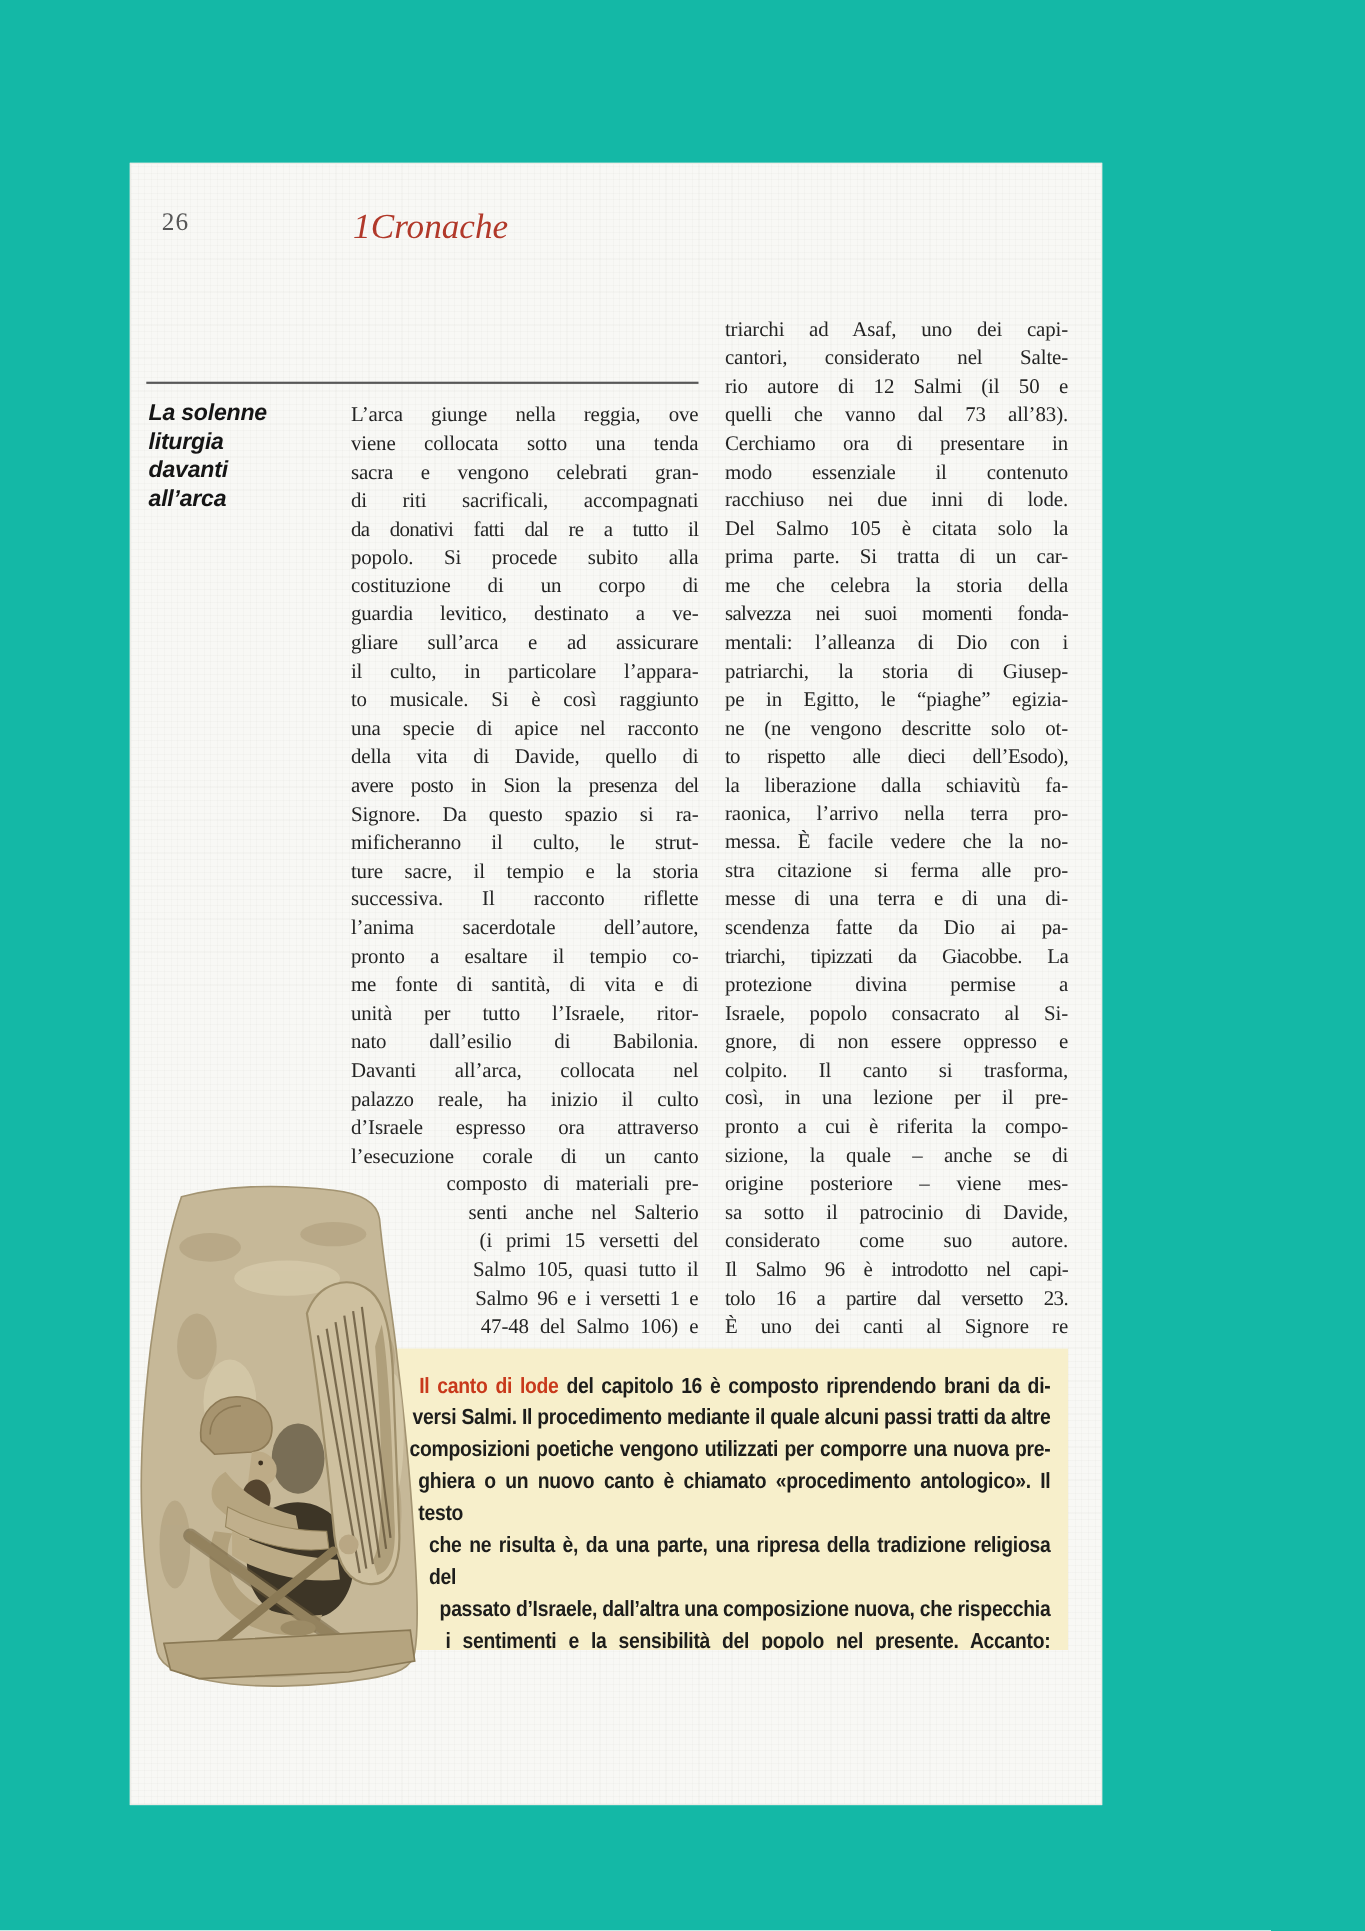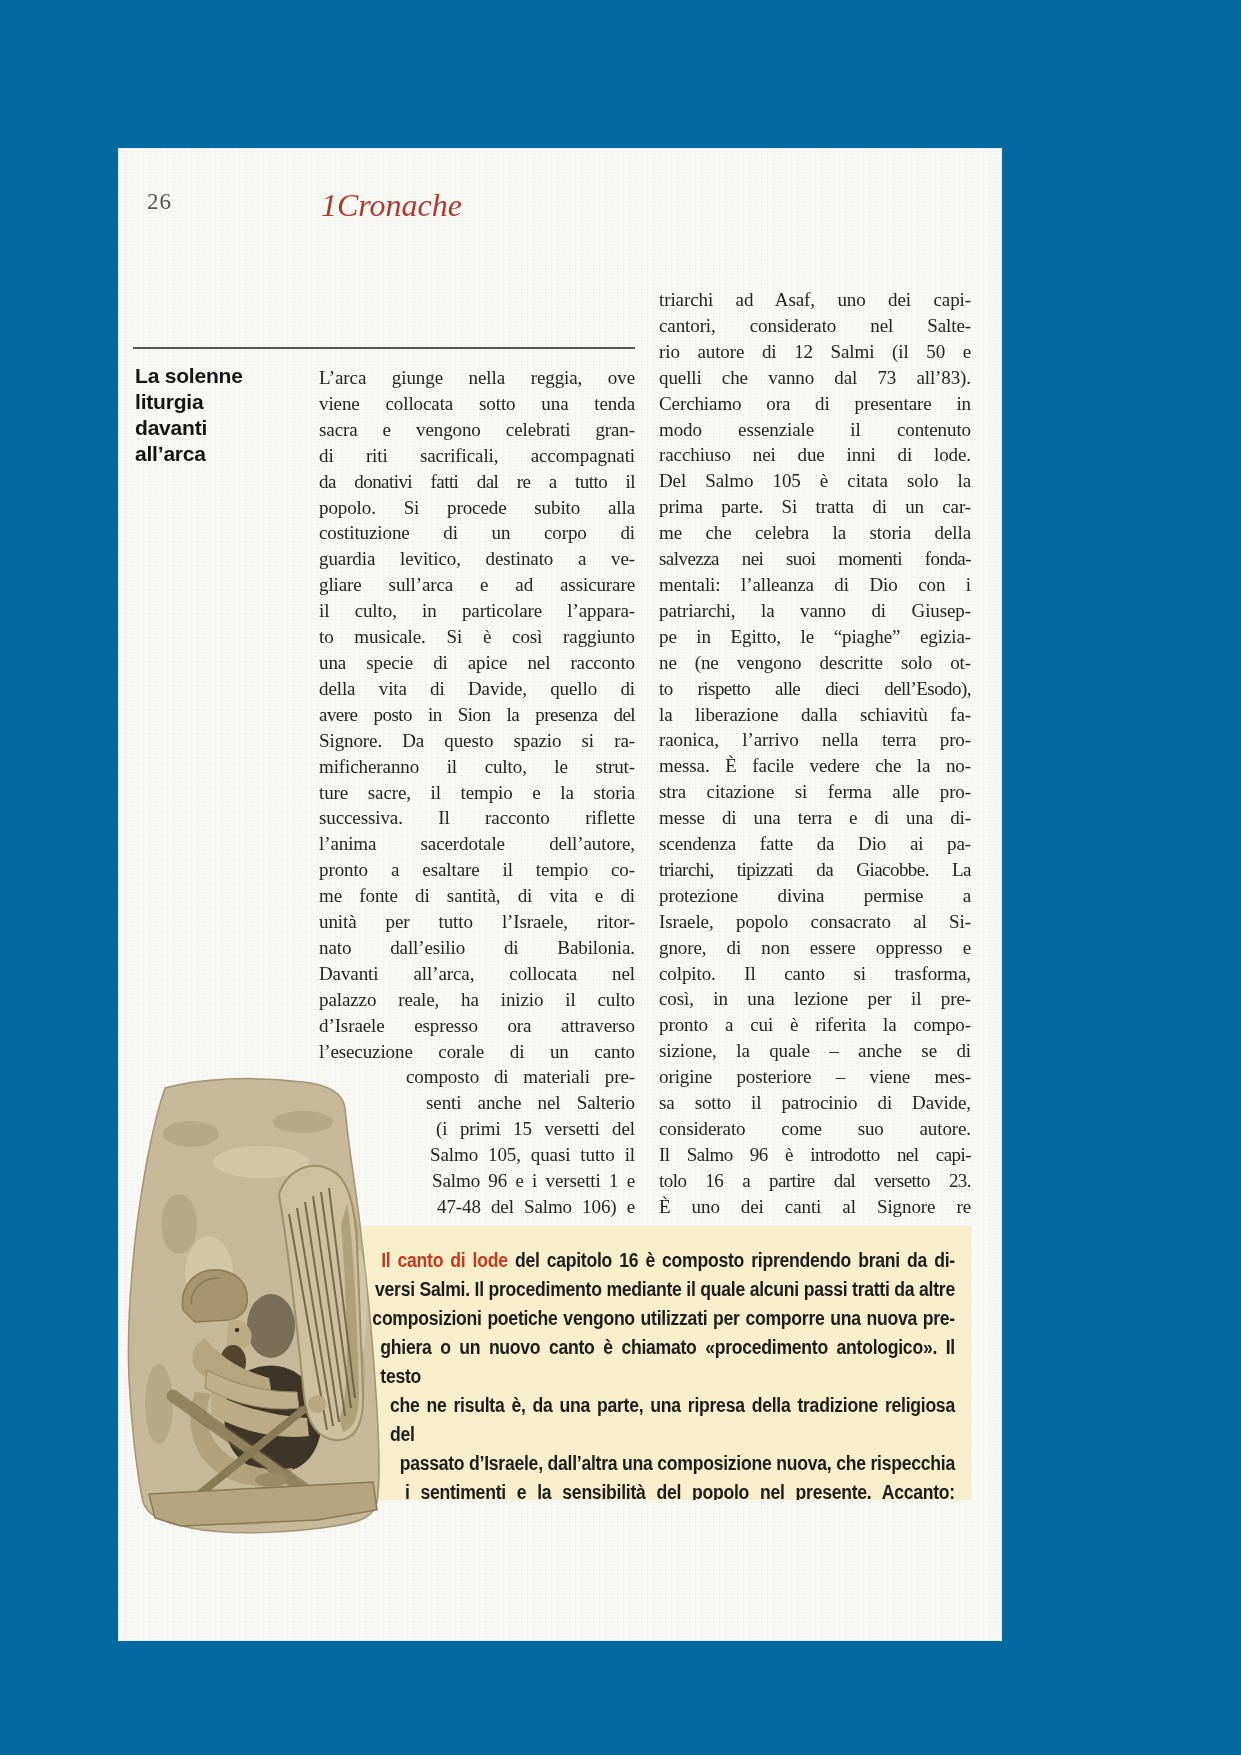--- a/index.html
+++ b/index.html
@@ -1,34 +1,34 @@
 <!DOCTYPE html>
 <html><head>
 <meta charset="utf-8">
 <style>
   html,body{margin:0;padding:0;background:#ffffff;}
-  #canvas{position:relative;width:1241px;height:1755px;background:#0369a1;overflow:hidden;
+  #canvas{position:relative;width:1241px;height:1755px;background:#14b8a6;overflow:hidden;
           font-family:"Liberation Serif",serif;}
   
   #page{position:absolute;left:118px;top:148px;width:884px;height:1493px;
         background-color:#f8f8f5;border:1px solid #ebebe6;box-sizing:border-box;
         background-image:
           repeating-linear-gradient(0deg, rgba(120,120,105,.035) 0 1px, transparent 1px 6px),
           repeating-linear-gradient(90deg, rgba(120,120,105,.035) 0 1px, transparent 1px 6px);}
   .abs{position:absolute;}
   
   .pageno{left:28px;top:40px;font-size:23px;color:#565656;letter-spacing:1px;}
   .bookname{left:202px;top:38px;font-size:32px;font-style:italic;color:#b1392a;}
   .runtitle{right:36px;top:36px;font-size:25px;font-style:italic;color:#1d1d1d;}
   
   .chnum{left:14px;top:62px;font-family:"DejaVu Serif",serif;font-weight:700;
          font-size:122px;line-height:1;color:#a63122;}
   .chrule{left:14px;top:198px;width:502px;height:2px;background:#585858;}
   .sidehead{left:16px;top:214px;width:176px;font-family:"Liberation Sans",sans-serif;
-            font-weight:700;font-size:21px;line-height:26px;color:#151515;letter-spacing:-0.2px;}
+            font-weight:700;font-size:21px;line-height:26px;color:#151515;letter-spacing:-0.2px;font-style:italic;}
   
   .col{z-index:3;}
   .col1{left:200px;top:216px;width:316px;}
   .col2{left:540px;top:138px;width:312px;}
   .bline{font-family:"Liberation Serif",serif;font-size:19px;line-height:25.9px;color:#242424;
          text-align:justify;text-align-last:justify;-moz-text-align-last:justify;letter-spacing:-0.1px;}
   .col1 .bline:nth-child(5),.col1 .bline:nth-child(14),
   .col2 .bline:nth-child(11),.col2 .bline:nth-child(16),.col2 .bline:nth-child(23),
   .col2 .bline:nth-child(34),.col2 .bline:nth-child(35){letter-spacing:-0.55px;word-spacing:-1.6px;}
   
@@ -115,21 +115,21 @@
         <div class="bline">rio autore di 12 Salmi (il 50 e</div>
         <div class="bline">quelli che vanno dal 73 all’83).</div>
         <div class="bline">Cerchiamo ora di presentare in</div>
         <div class="bline">modo essenziale il contenuto</div>
         <div class="bline">racchiuso nei due inni di lode.</div>
         <div class="bline">Del Salmo 105 è citata solo la</div>
         <div class="bline">prima parte. Si tratta di un car-</div>
         <div class="bline">me che celebra la storia della</div>
         <div class="bline">salvezza nei suoi momenti fonda-</div>
         <div class="bline">mentali: l’alleanza di Dio con i</div>
-        <div class="bline">patriarchi, la vanno di Giusep-</div>
+        <div class="bline">patriarchi, la storia di Giusep-</div>
         <div class="bline">pe in Egitto, le “piaghe” egizia-</div>
         <div class="bline">ne (ne vengono descritte solo ot-</div>
         <div class="bline">to rispetto alle dieci dell’Esodo),</div>
         <div class="bline">la liberazione dalla schiavitù fa-</div>
         <div class="bline">raonica, l’arrivo nella terra pro-</div>
         <div class="bline">messa. È facile vedere che la no-</div>
         <div class="bline">stra citazione si ferma alle pro-</div>
         <div class="bline">messe di una terra e di una di-</div>
         <div class="bline">scendenza fatte da Dio ai pa-</div>
         <div class="bline">triarchi, tipizzati da Giacobbe. La</div>

